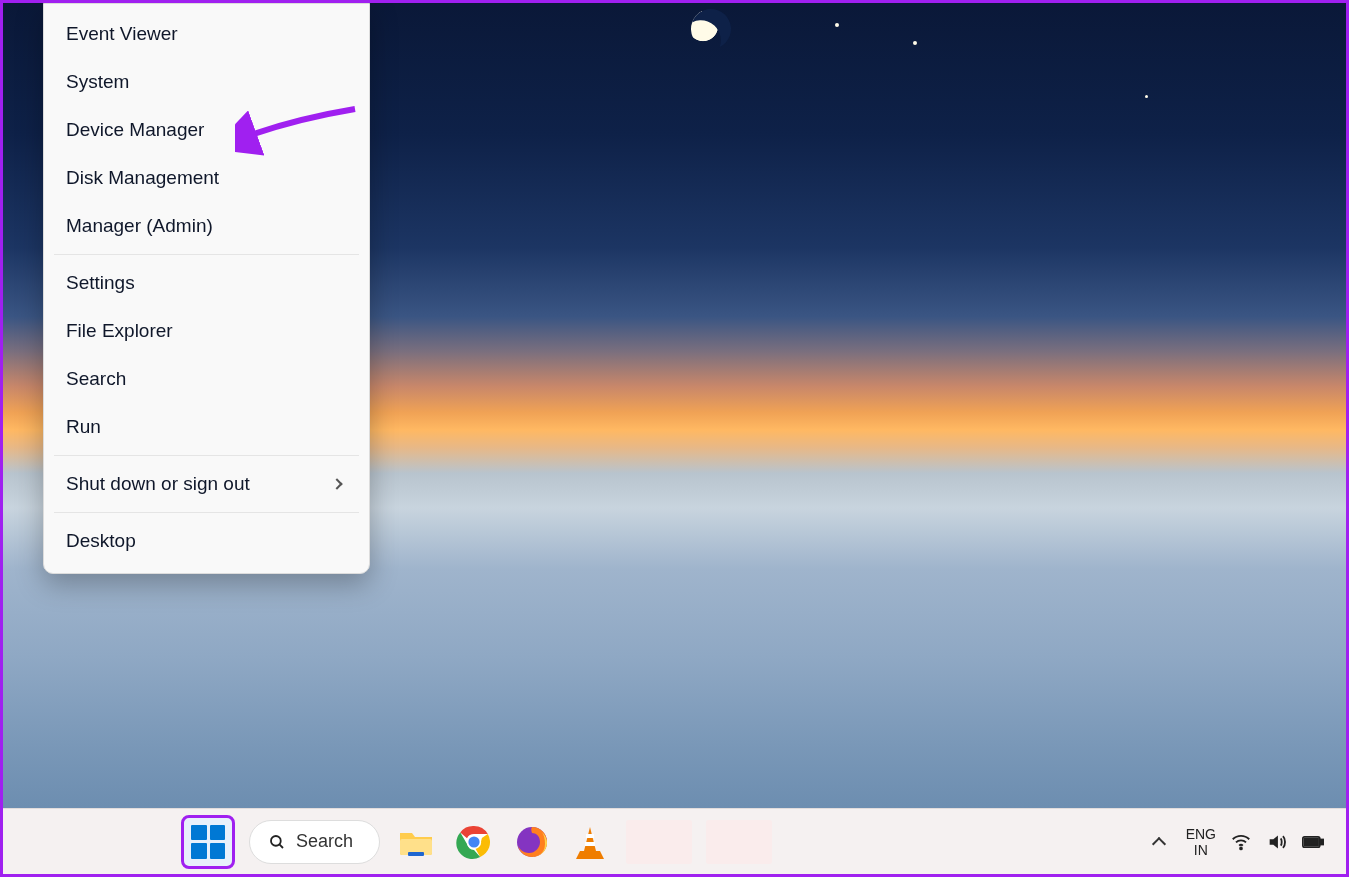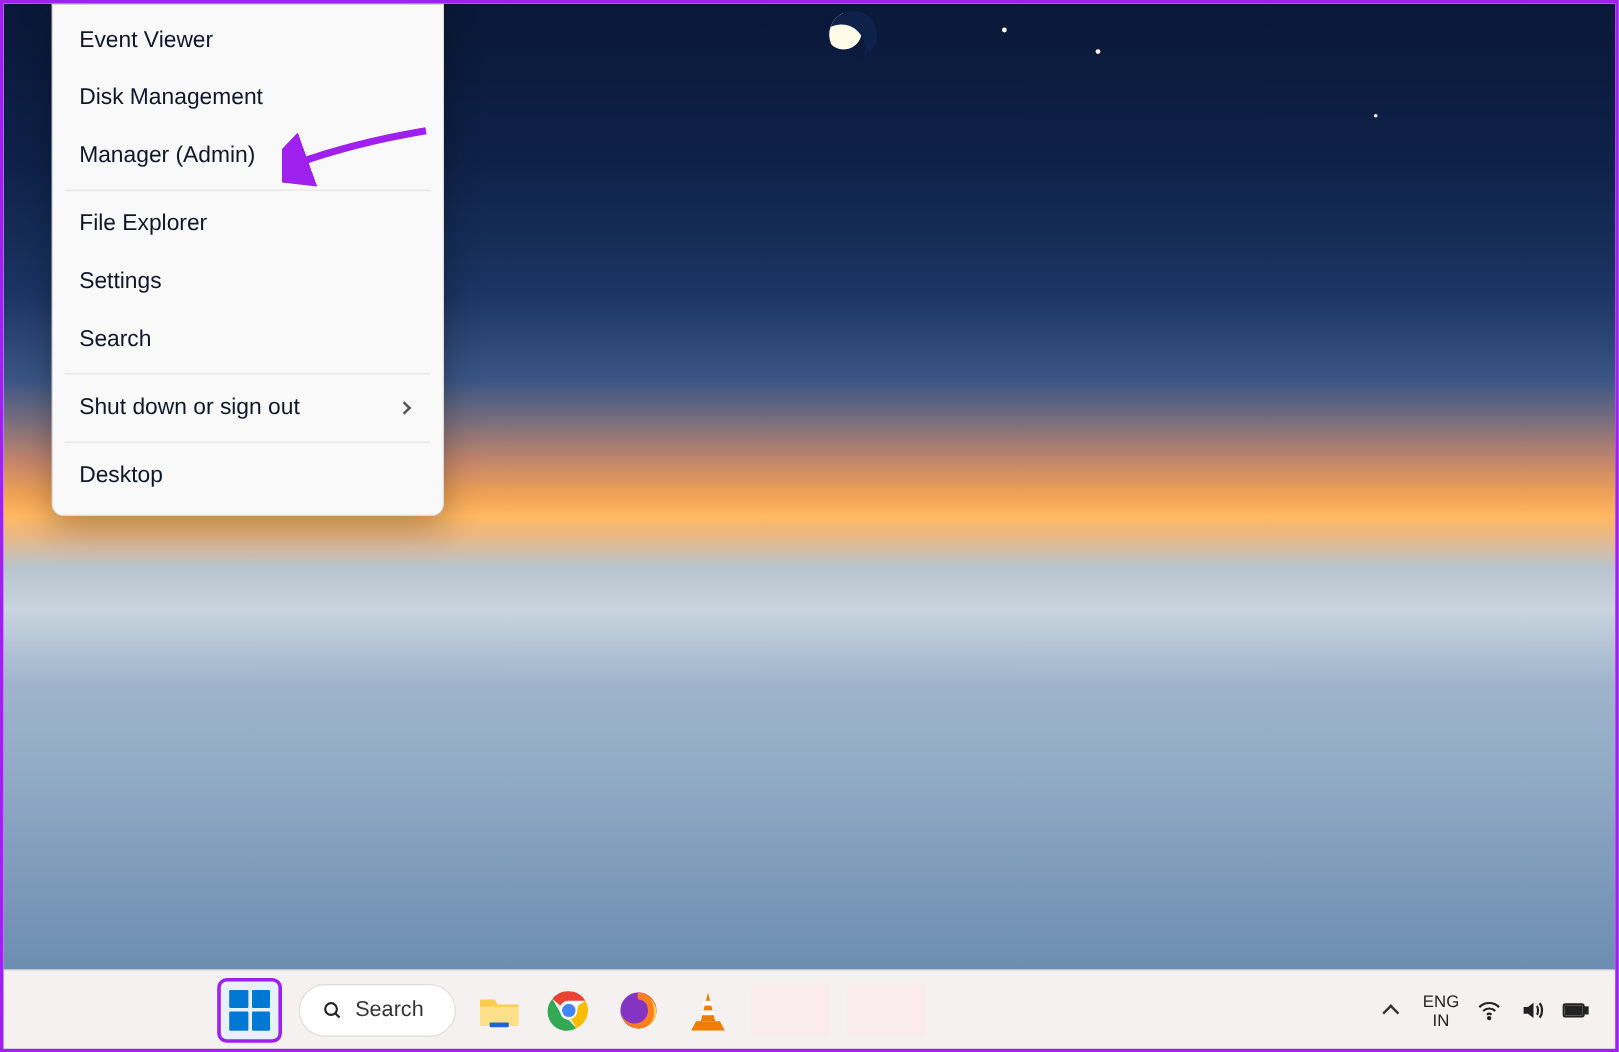--- a/index.html
+++ b/index.html
@@ -182,34 +182,43 @@
   <div class="star s1"></div>
   <div class="star s2"></div>
   <div class="star s3"></div>
 </div>
 
 <div class="context-menu" id="context-menu">
     <div class="menu-item">
       <span>Event Viewer</span>
     </div>
     <div class="menu-item">
+      <span>System</span>
+    </div>
+    <div class="menu-item">
+      <span>Device Manager</span>
+    </div>
+    <div class="menu-item">
       <span>Disk Management</span>
     </div>
     <div class="menu-item">
       <span>Manager (Admin)</span>
     </div>
     <div class="menu-sep"></div>
     <div class="menu-item">
+      <span>Settings</span>
+    </div>
+    <div class="menu-item">
       <span>File Explorer</span>
     </div>
     <div class="menu-item">
-      <span>Settings</span>
-    </div>
-    <div class="menu-item">
       <span>Search</span>
+    </div>
+    <div class="menu-item">
+      <span>Run</span>
     </div>
     <div class="menu-sep"></div>
     <div class="menu-item">
       <span>Shut down or sign out</span>
       <span class="chevron-right"></span>
     </div>
     <div class="menu-sep"></div>
     <div class="menu-item">
       <span>Desktop</span>
     </div>

